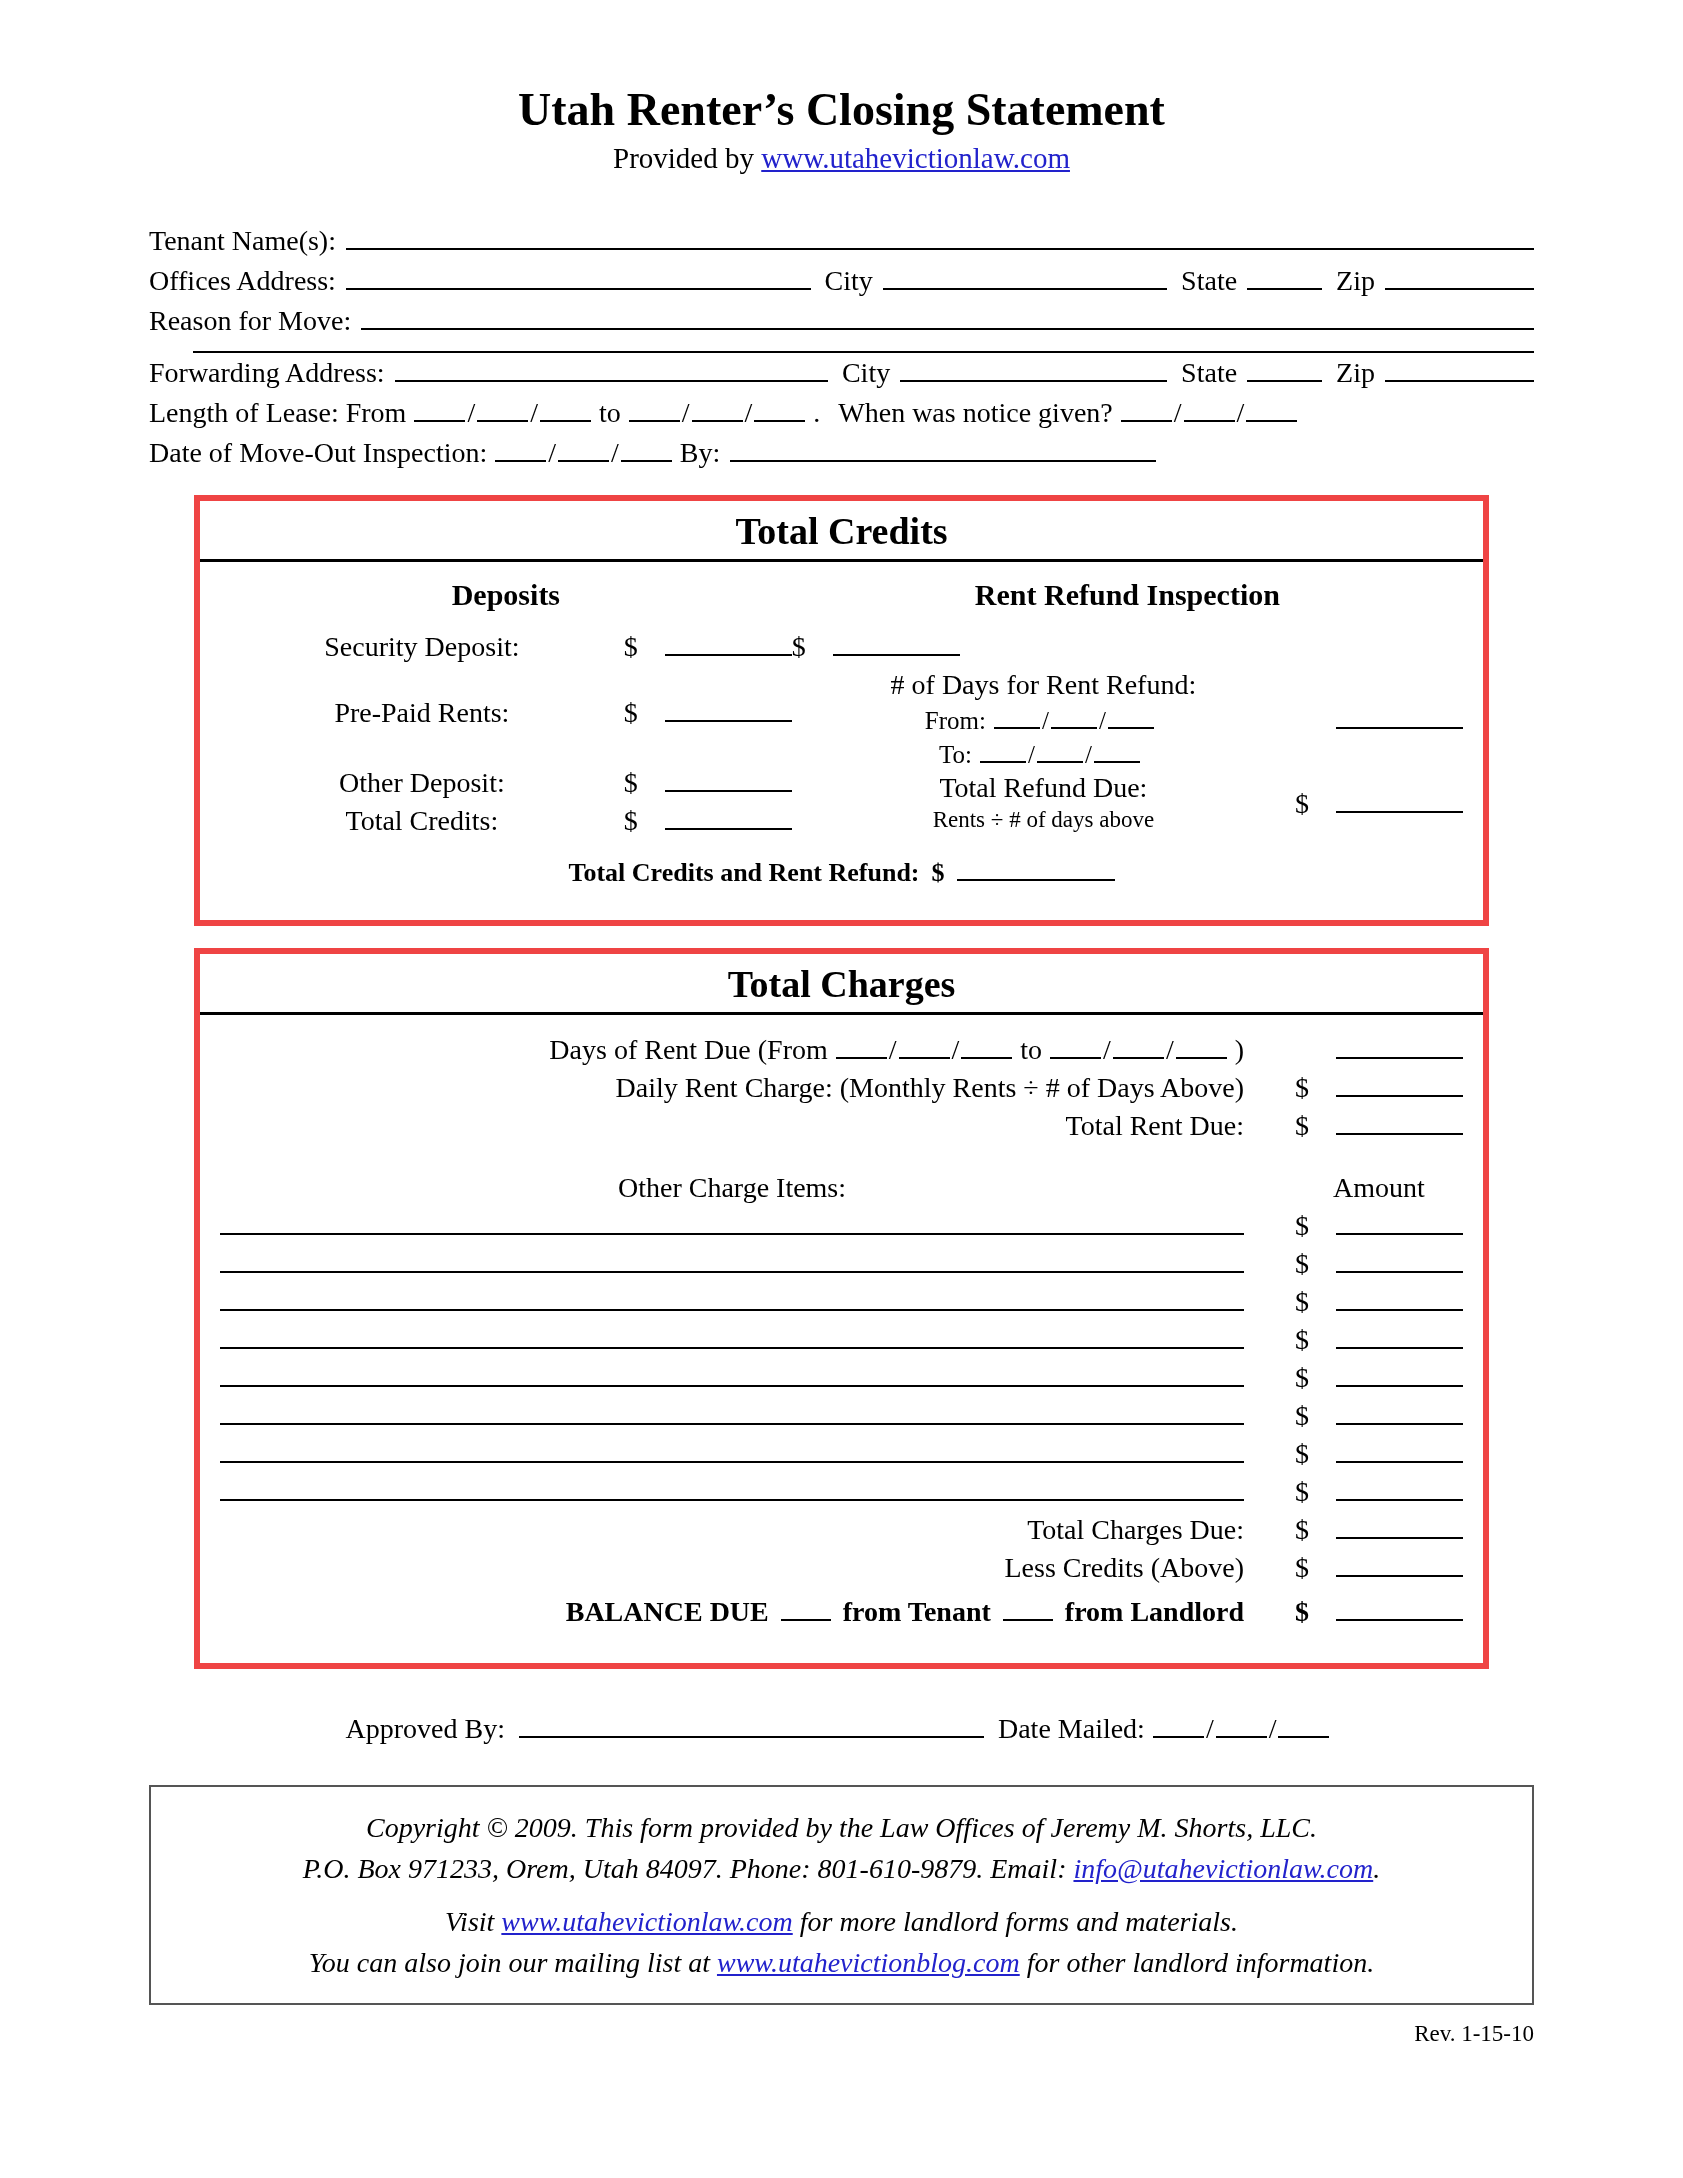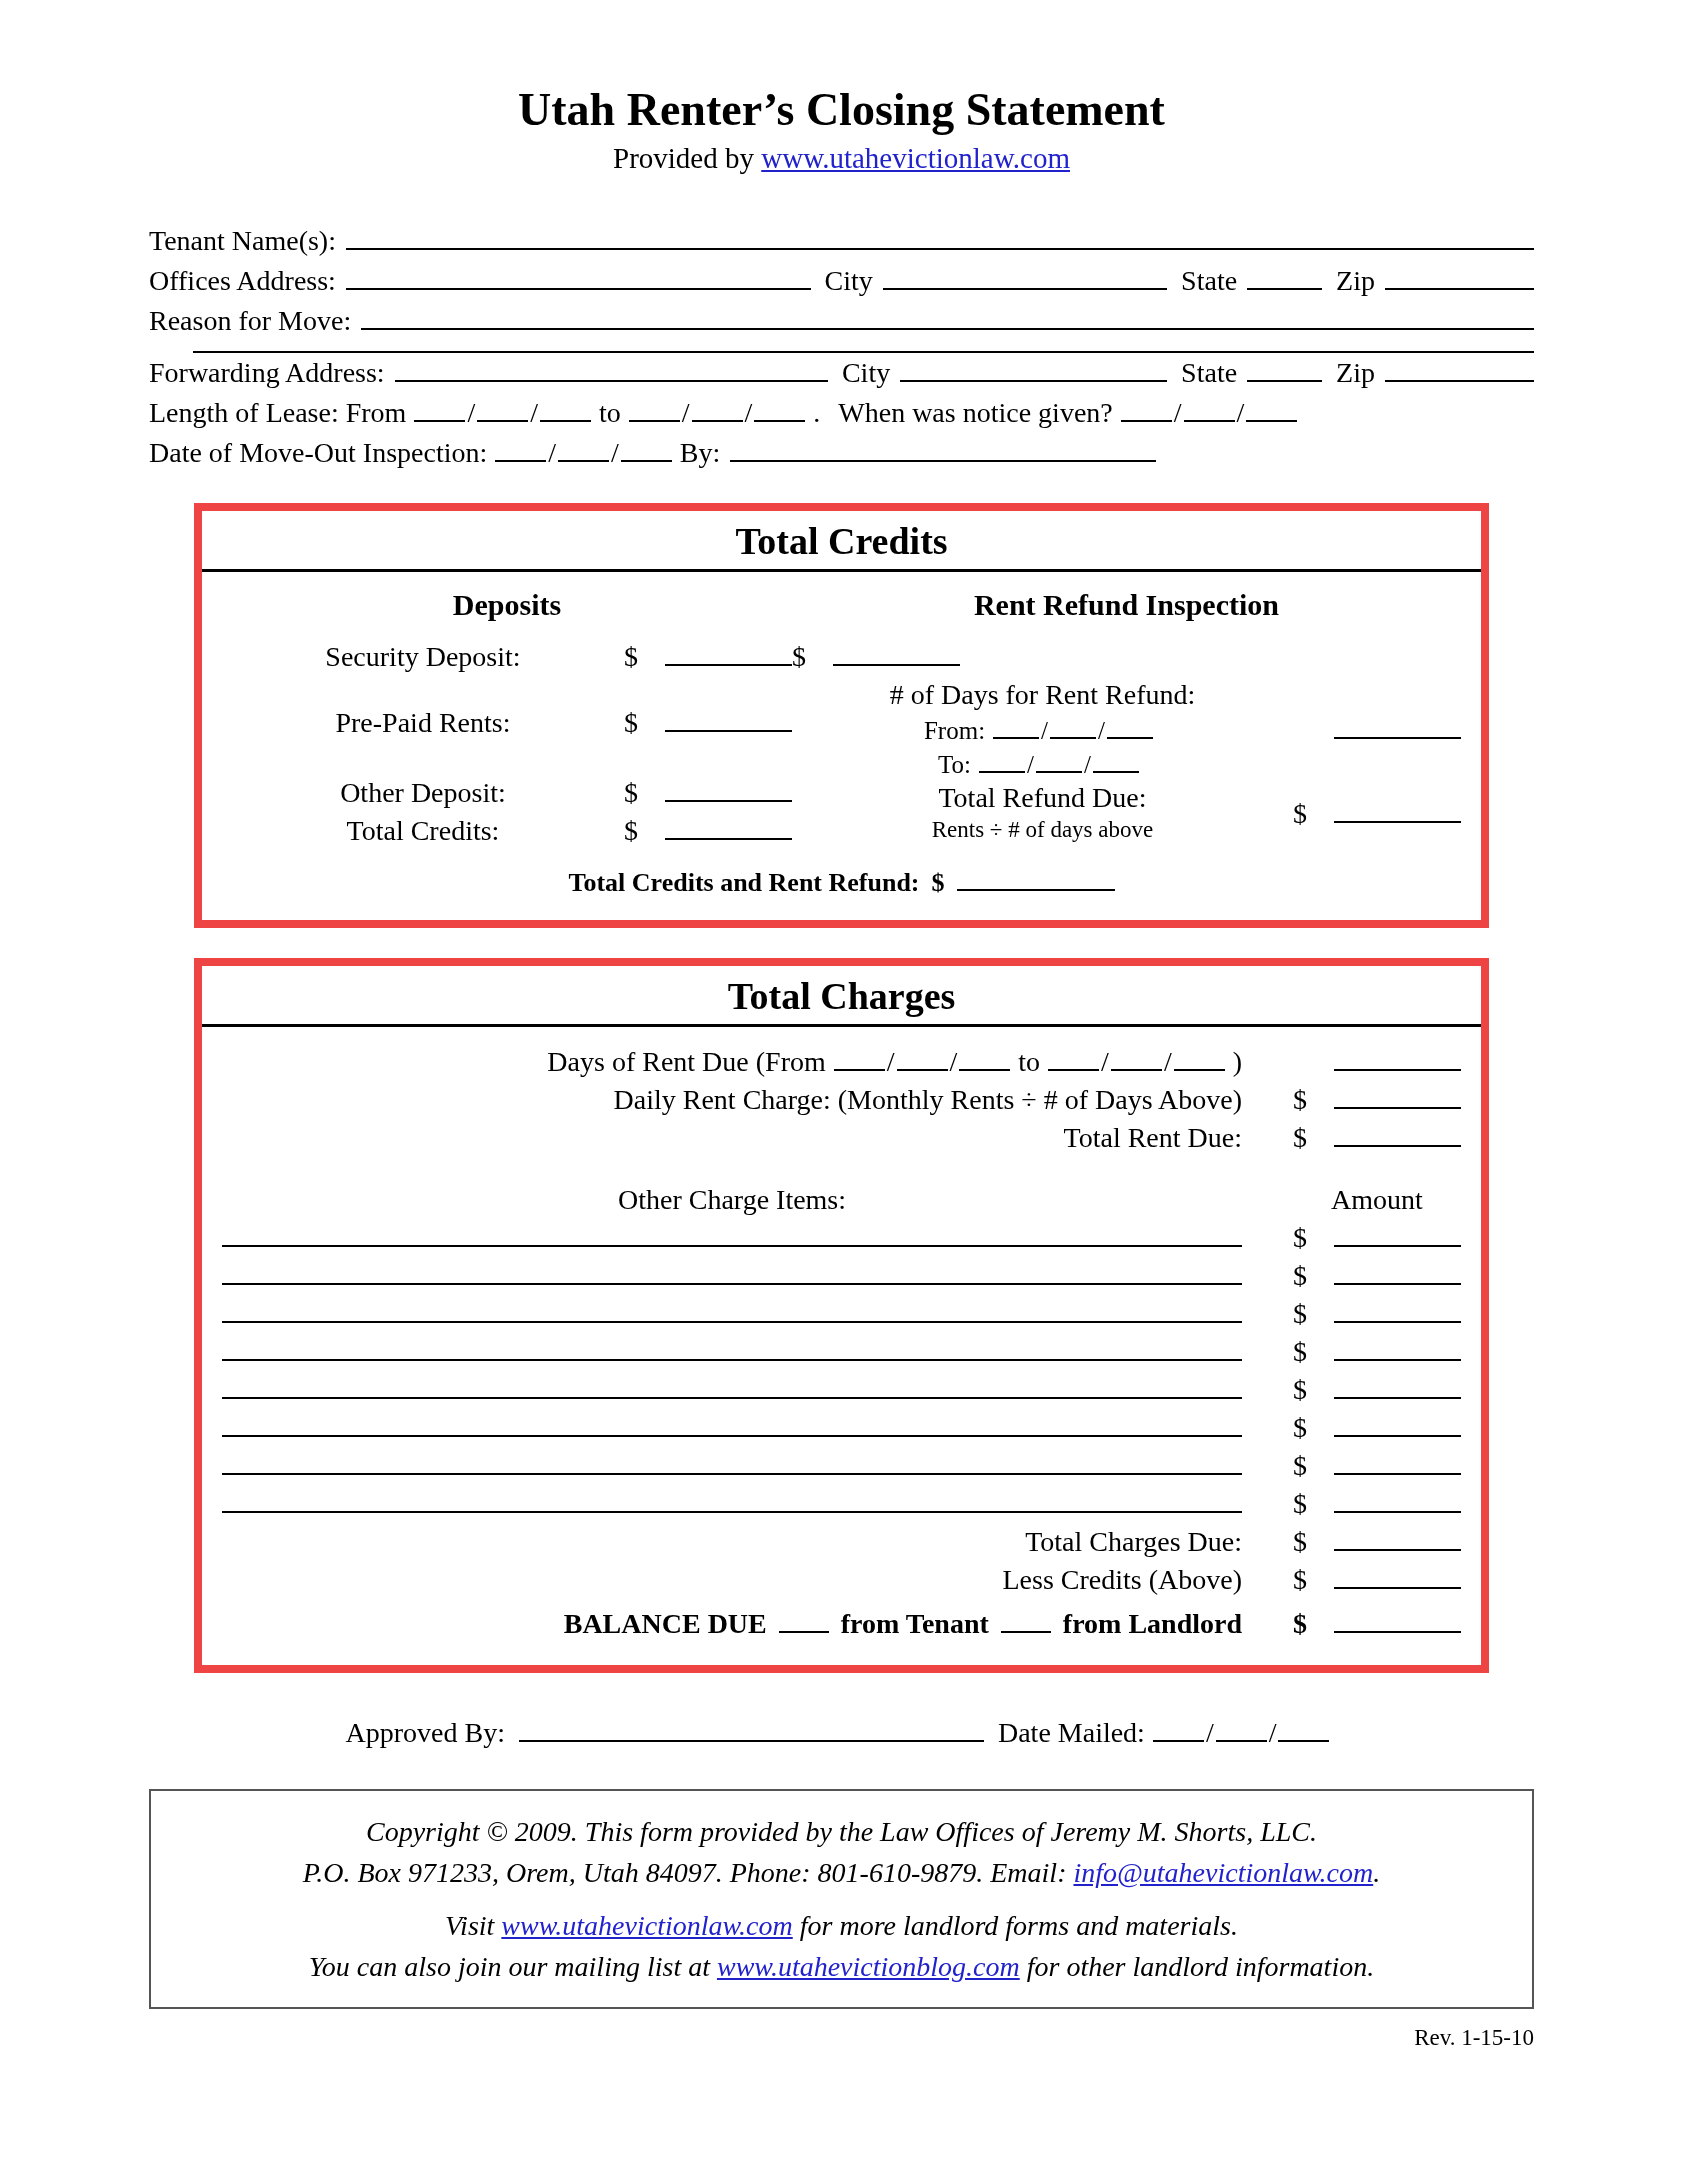--- a/index.html
+++ b/index.html
@@ -34,23 +34,23 @@
   .indent { margin-top:10px; }
   .indent .fill { margin-left:44px; }
 
   
   .date { white-space:nowrap; margin:0 8px; }
   .dseg { display:inline-block; width:51px; height:0; border-bottom:2px solid #000; }
   .sl { padding:0 2px; }
   .sm .dseg { width:46px; }
 
   
-  .box { border:8px solid #ef4444; margin:30px 45px 0; }
+  .box { border:6px solid #ef4444; margin:22px 45px 0; }
   .box-title { font-size:38px; font-weight:700; text-align:center; padding:8px 0 6px; border-bottom:3px solid #000; }
-  .box-body { padding:16px 20px 22px;font-family:Liberation Serif, serif; }
+  .box-body { padding:16px 20px 32px;font-family:Liberation Serif, serif; }
 
   
   .cred-cols { display:flex; }
   .cred-left { flex:0 0 46%; }
   .cred-right { flex:1 1 auto; }
   .col-head { font-weight:700; font-size:30px; text-align:center; margin-bottom:16px; }
   .crow { display:flex; align-items:baseline; line-height:38px; }
   .clbl { flex:1 1 auto; text-align:center; }
   .amt { flex:0 0 168px; display:flex; align-items:baseline; }
   .amt-seg { width:127px; margin-left:auto; height:0; border-bottom:2px solid #000; display:inline-block; }

